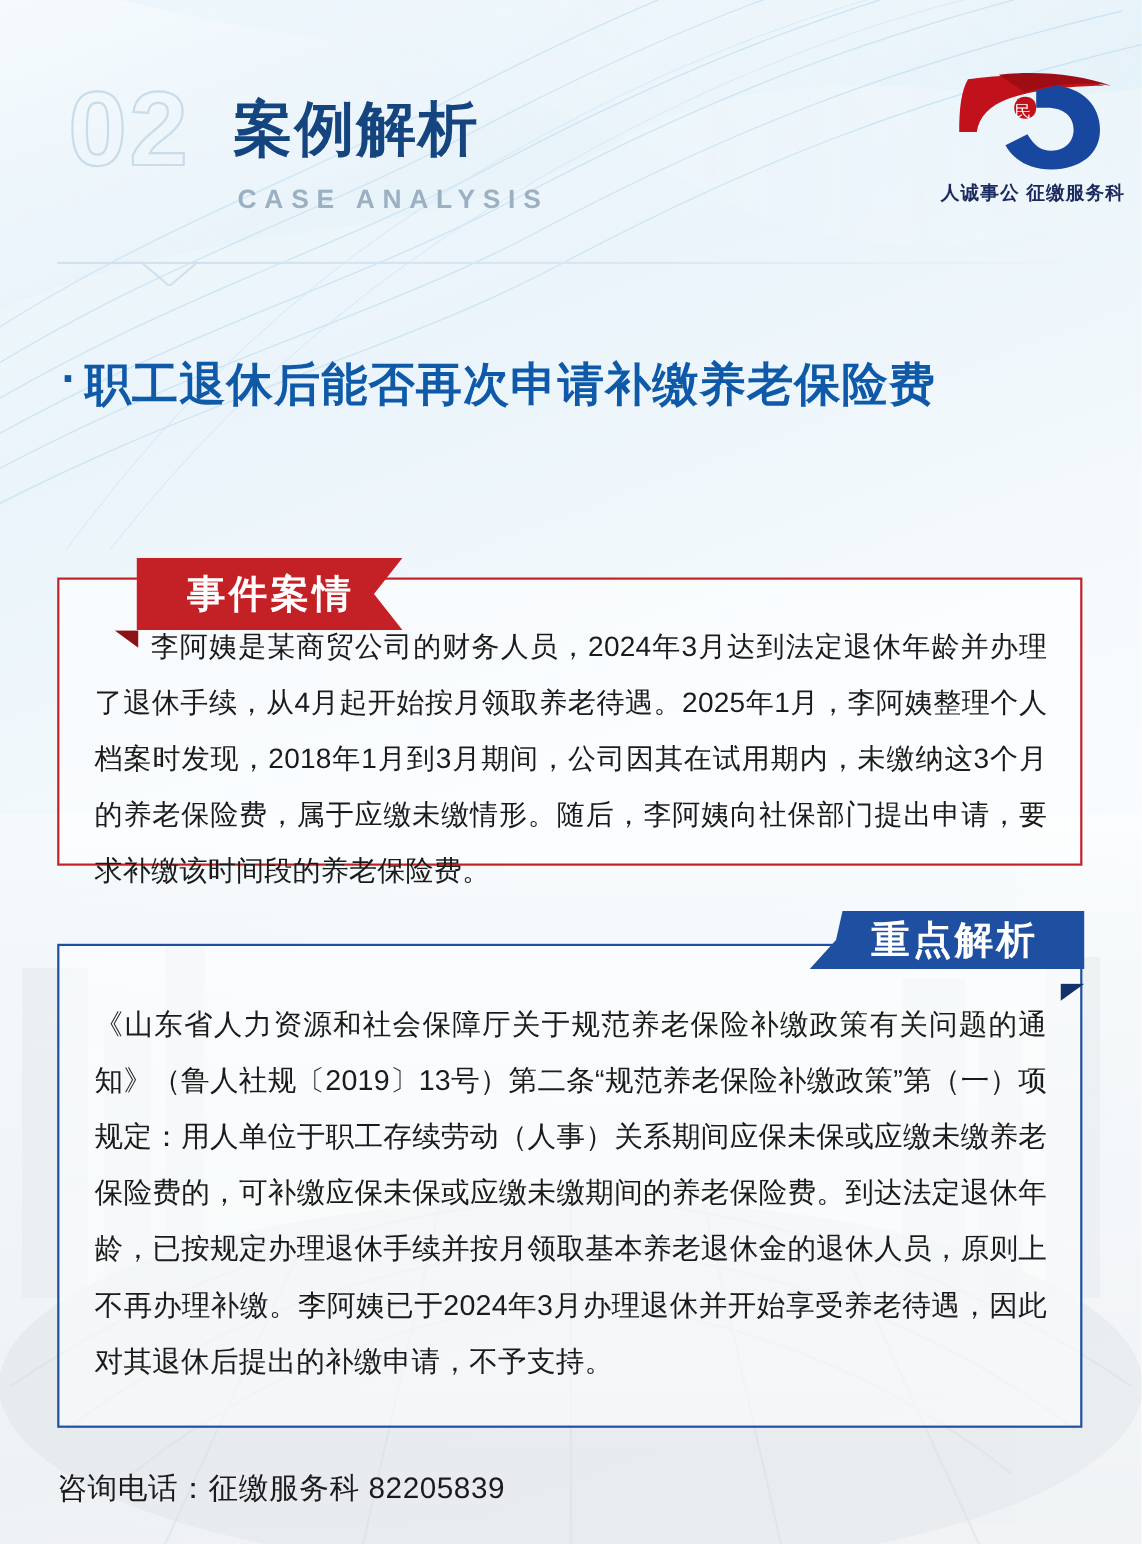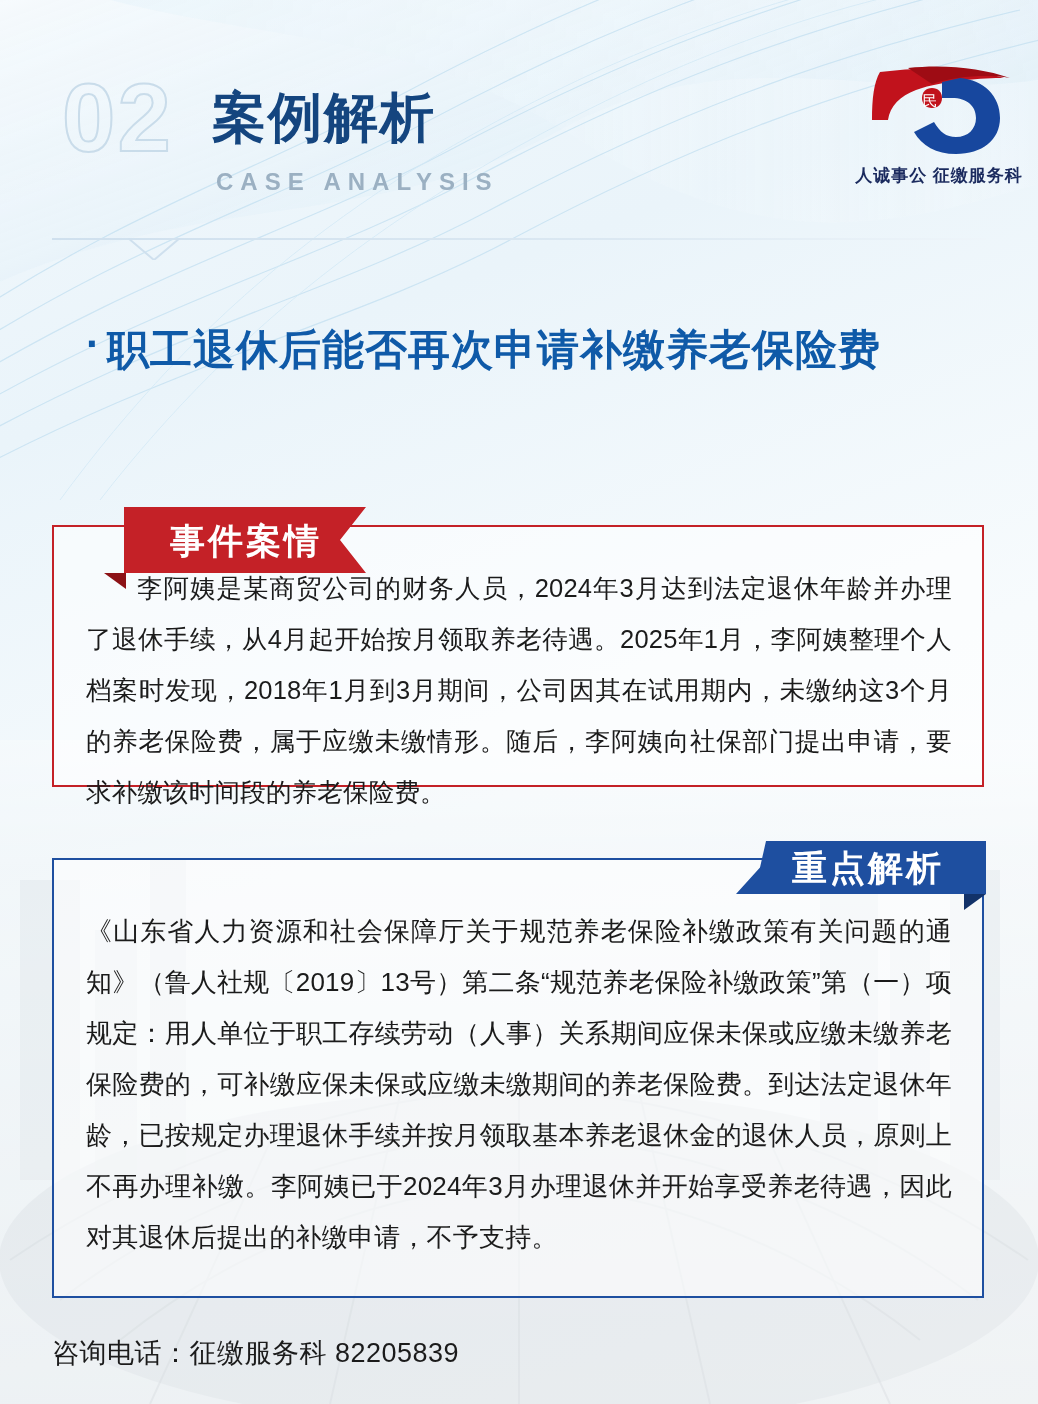--- a/index.html
+++ b/index.html
@@ -134,37 +134,36 @@
   .question {
     position: absolute;
     left: 56px;
     top: 322px;
     width: 930px;
     font-size: 42px;
     font-weight: bold;
     color: #0f5aa8;
     letter-spacing: 1px;
     white-space: nowrap;
-    margin-left: 30px;
   }
   .question .dot {
     display: inline-block;
     transform: translateY(-6px);
     margin-right: 6px;
   }
 
   
   .card {
     position: absolute;
   }
   .ribbon {
     position: absolute;
     height: 66px;
     display: flex;
-    align-items: flex-end;
+    align-items: flex-start;
     z-index: 4;
     padding-left: 20px;
   }
   .ribbon-text {
     font-size: 35px;
     font-weight: bold;
     color: #ffffff;
     letter-spacing: 3px;
     line-height: 1;
   }

